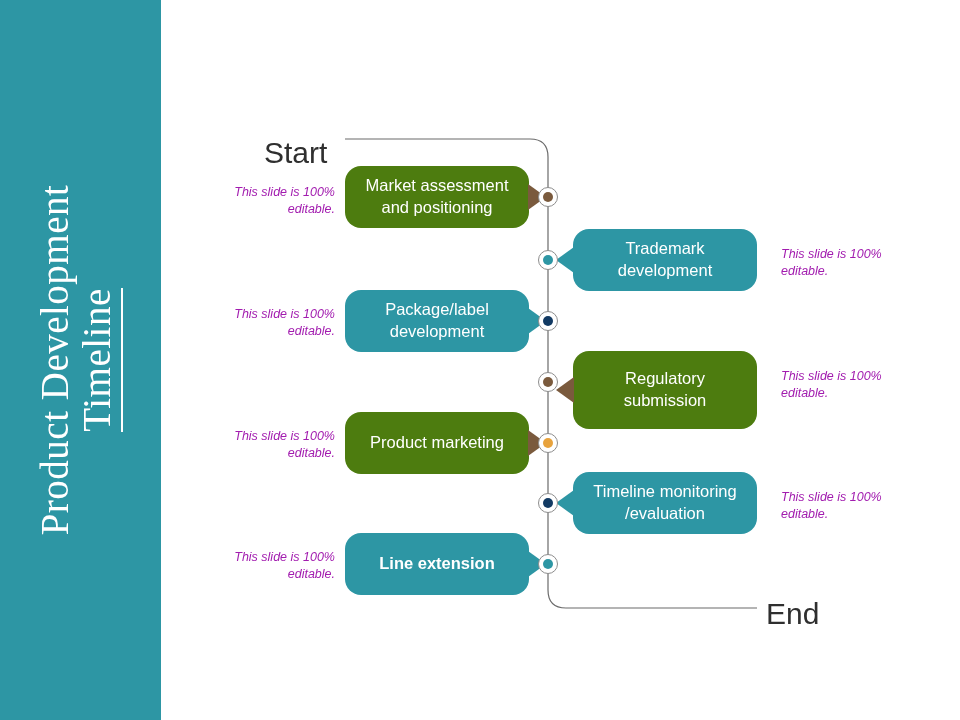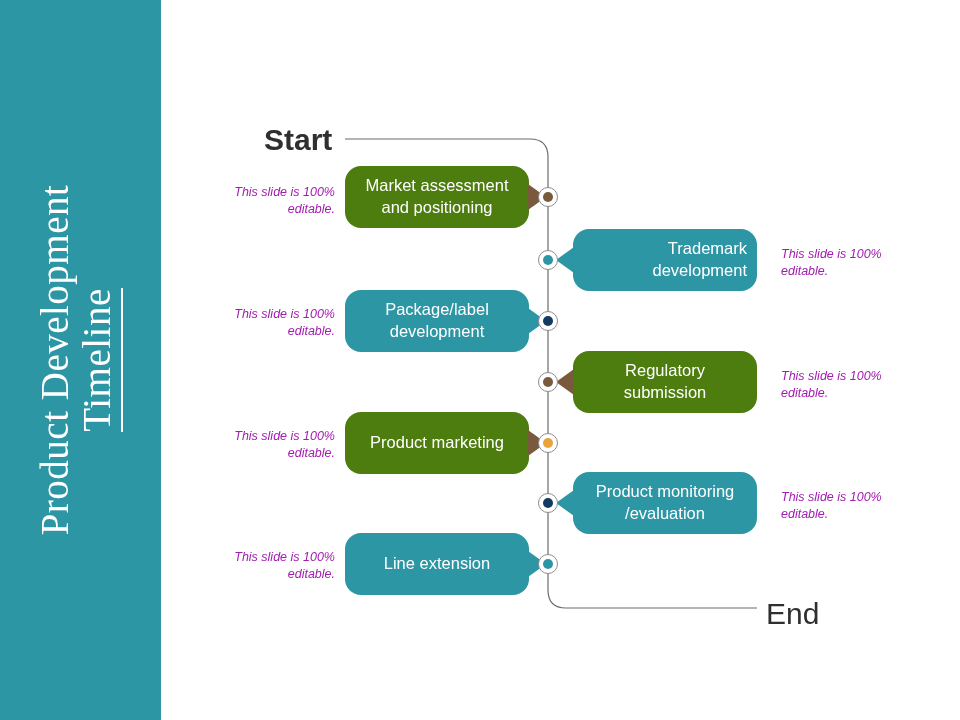--- a/index.html
+++ b/index.html
@@ -70,21 +70,21 @@
   }
 
   
   .endpoint-label {
     position: absolute;
     font-family: "Liberation Sans", sans-serif;
     font-size: 30px;
     color: #2f2f2f;
     white-space: nowrap;
   }
-  #start-label { left: 264px; top: 123px; font-weight: bold; }
+  #start-label { left: 264px; top: 136px; }
   #end-label   { left: 766px; top: 597px; }
 
   
   .step {
     position: absolute;
     box-sizing: border-box;
     border-radius: 16px;
     color: #ffffff;
     display: flex;
     align-items: center;
@@ -181,21 +181,21 @@
     <span>Market assessment
 and positioning</span>
     <span class="tail"></span>
   </div>
   <div class="node" style="left:538px; top:187px;">
     <span class="node-dot" style="background:#7a5a3d;"></span>
   </div>
   <div class="note left" style="left:195px; top:184px;">This slide is 100%
 editable.</div>
 
-  <div class="step step-teal right-box" style="left:573px; top:229px; width:184px; height:62px;text-align:right;">
+  <div class="step step-teal right-box" style="left:573px; top:229px; width:184px; height:62px;">
     <span>Trademark
 development</span>
     <span class="tail"></span>
   </div>
   <div class="node" style="left:538px; top:250px;">
     <span class="node-dot" style="background:#2d96a4;"></span>
   </div>
   <div class="note right" style="left:781px; top:246px;">This slide is 100%
 editable.</div>
 
@@ -203,21 +203,21 @@
     <span>Package/label
 development</span>
     <span class="tail"></span>
   </div>
   <div class="node" style="left:538px; top:311px;">
     <span class="node-dot" style="background:#123a63;"></span>
   </div>
   <div class="note left" style="left:195px; top:306px;">This slide is 100%
 editable.</div>
 
-  <div class="step step-brown right-box" style="left:573px; top:351px; width:184px; height:62px;justify-content:center;">
+  <div class="step step-brown right-box" style="left:573px; top:351px; width:184px; height:78px;justify-content:center;">
     <span>Regulatory
 submission</span>
     <span class="tail"></span>
   </div>
   <div class="node" style="left:538px; top:372px;">
     <span class="node-dot" style="background:#7a5a3d;"></span>
   </div>
   <div class="note right" style="left:781px; top:368px;">This slide is 100%
 editable.</div>
 
@@ -226,31 +226,31 @@
 marketing</span>
     <span class="tail"></span>
   </div>
   <div class="node" style="left:538px; top:433px;">
     <span class="node-dot" style="background:#e8a33d;"></span>
   </div>
   <div class="note left" style="left:195px; top:428px;">This slide is 100%
 editable.</div>
 
   <div class="step step-teal right-box" style="left:573px; top:472px; width:184px; height:62px;">
-    <span>Product monitoring
+    <span>Timeline monitoring
 /evaluation</span>
     <span class="tail"></span>
   </div>
   <div class="node" style="left:538px; top:493px;">
     <span class="node-dot" style="background:#123a63;"></span>
   </div>
   <div class="note right" style="left:781px; top:489px;">This slide is 100%
 editable.</div>
 
-  <div class="step step-teal left-box" style="left:345px; top:533px; width:184px; height:62px;">
+  <div class="step step-teal left-box" style="left:345px; top:533px; width:184px; height:62px;font-weight:bold;">
     <span>Line
 extension</span>
     <span class="tail"></span>
   </div>
   <div class="node" style="left:538px; top:554px;">
     <span class="node-dot" style="background:#2d96a4;"></span>
   </div>
   <div class="note left" style="left:195px; top:549px;">This slide is 100%
 editable.</div>
 

